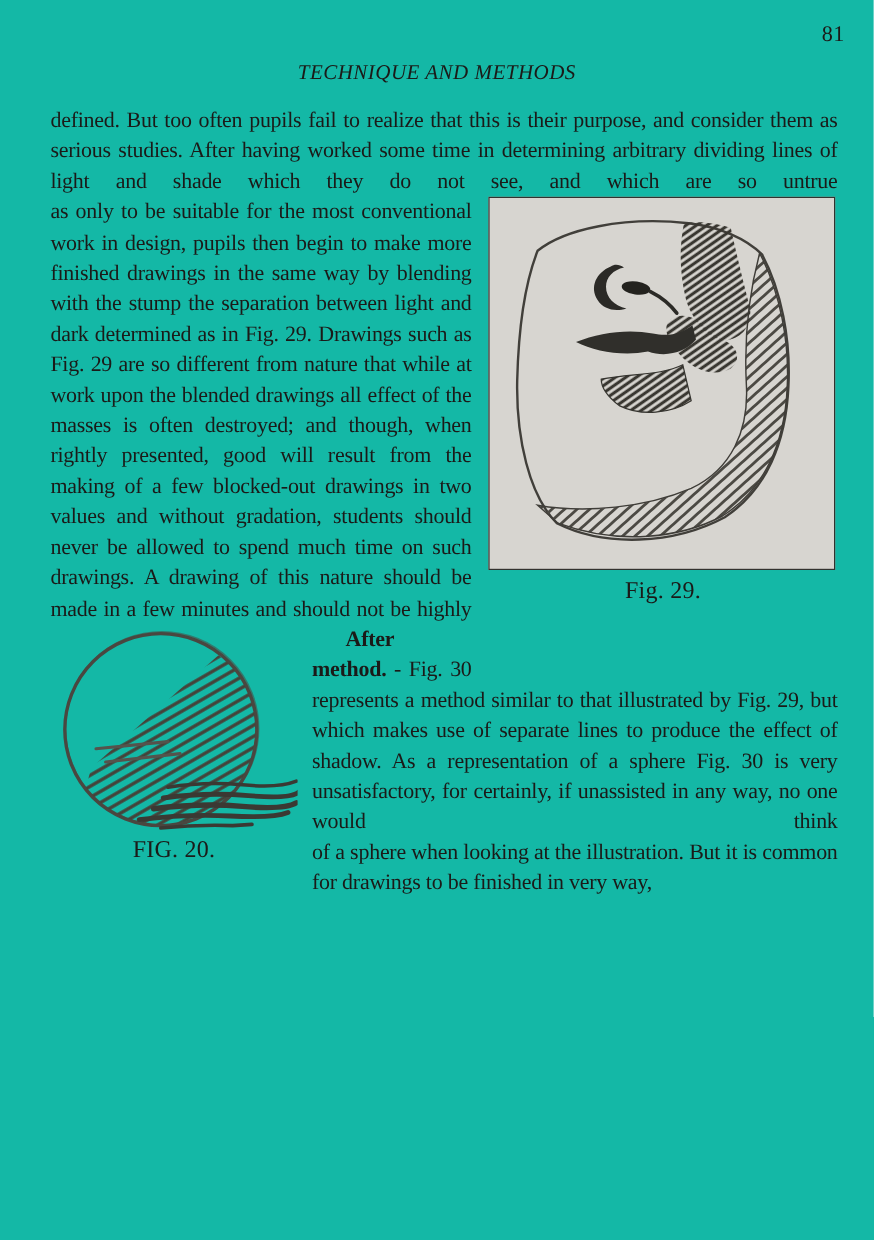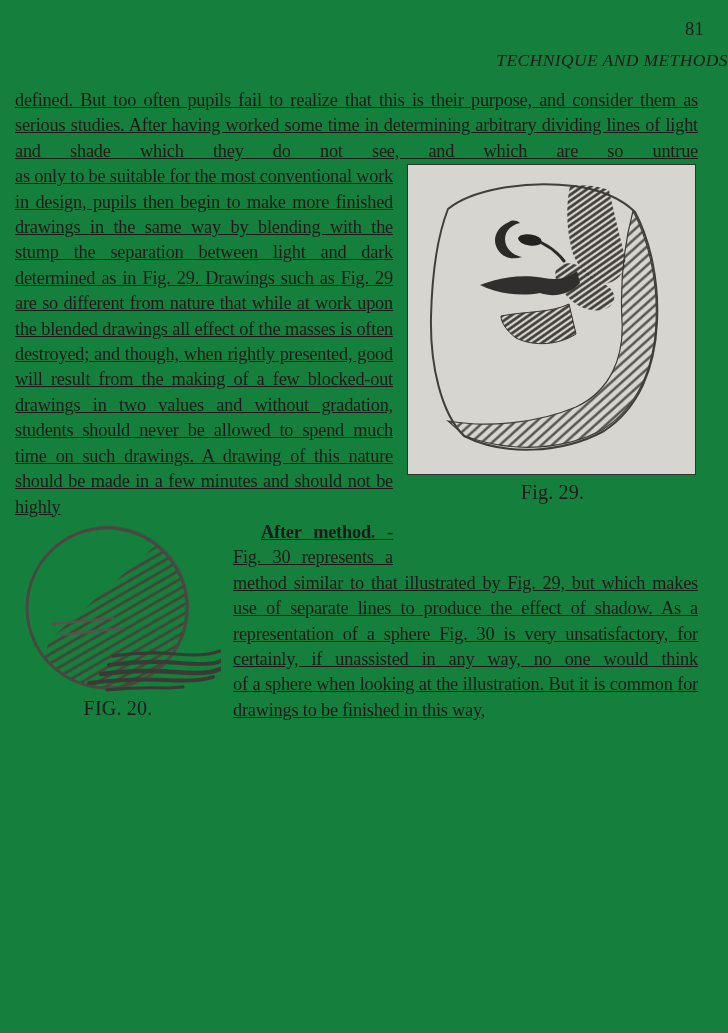--- a/index.html
+++ b/index.html
@@ -1,42 +1,41 @@
 <!DOCTYPE html>
 <html><head>
 <meta charset="utf-8">
 <style>
   html,body{margin:0;padding:0;}
   body{background:#ffffff;}
   .page{
     position:relative;
     width:728px;height:1033px;
-    background:#15803d;
+    background:#14b8a6;
     font-family:"Liberation Serif", serif;
     color:#1b1a18;
     overflow:hidden;
   }
   .pagenum{
     position:absolute;top:19px;right:24px;
     font-size:18.5px;letter-spacing:0.3px;
   }
   .running-head{
     padding-top:50px;
-    text-align:right;
+    text-align:center;
     font-style:italic;
     font-size:17.5px;
     letter-spacing:0.4px;
   }
   .content{
-    margin:17px 30px 0 15px;
+    margin:17px 30px 0 42px;
     font-size:18.3px;
     line-height:25.4px;
     text-align:justify;
     letter-spacing:-0.2px;
-    text-decoration:underline;
   }
   .content p{margin:0;}
   .jlast{text-align-last:justify;}
   .indent{text-indent:28px;}
   .fig29{
     float:right;
     width:291px;
     margin:0 0 50px 14px;
   }
   .fig29 svg{
@@ -147,17 +146,17 @@
             <path d="M92,168 Q122,165 152,166 L168,165" stroke-width="3"></path>
           </g>
         </g>
       </svg>
       <div class="figcap">FIG. 20.</div>
     </div>
 
 
     <p class="jlast indent"><b>After method.</b><span> - Fig. 30 represents a method similar to that illustrated by Fig. 29, but which makes use of separate lines to produce the effect of shadow. As a representation of a sphere Fig. 30 is very unsatisfactory, for certainly, if unassisted in any way, no one would think</span></p>
 
-    <p>of a sphere when looking at the illustration. But it is common for drawings to be finished in this way,</p>
+    <p>of a sphere when looking at the illustration. But it is common for drawings to be finished in very way,</p>
 
   </div>
 
 </div>
 
 </body></html>

